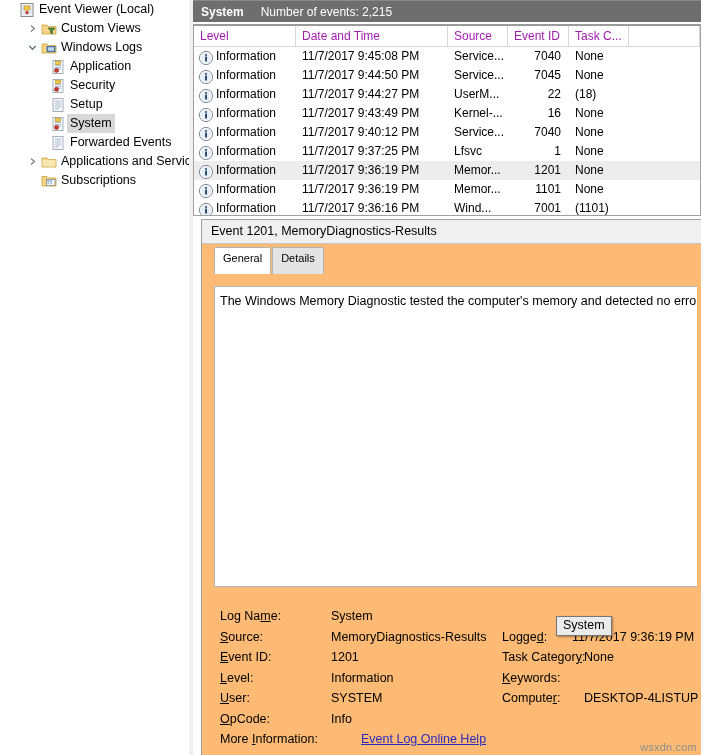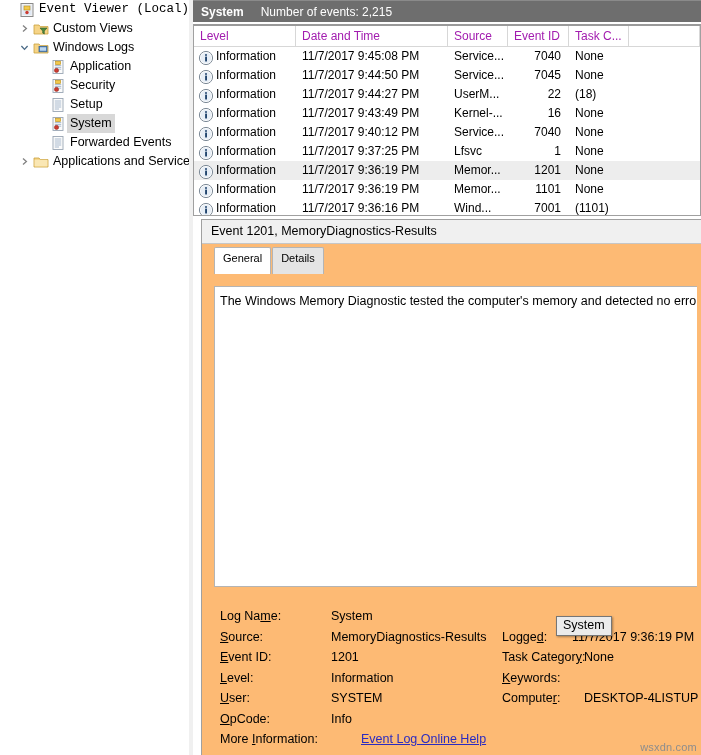--- a/index.html
+++ b/index.html
@@ -55,22 +55,22 @@
   }
   .tree-label {
     font-size: 12.5px;
     line-height: 19px;
     padding: 0 3px;
     color: #000;
   }
   .tree-row.selected .tree-label {
     background: #d8d8d8;
   }
-  .indent-1 { padding-left: 2px; font-family: Liberation Mono, monospace; }
-  .indent-2 { padding-left: 16px; }
+  .indent-1 { padding-left: 2px; }
+  .indent-2 { padding-left: 24px; }
   .indent-3 { padding-left: 33px; align-items: center; }
 
   
   #right-pane {
     position: absolute;
     left: 193px; top: 0;
     width: 508px;
     height: 755px;
   }
 
@@ -426,20 +426,34 @@
         </svg>
       </span>
       <span class="tree-ico">
         <svg width="16" height="16" viewBox="0 0 16 16">
           <path d="M1 4h5l1.3 1.6H15V13H1z" fill="#f6d487" stroke="#c9a13c" stroke-width="0.8"></path>
           <path d="M1.6 5.9h12.8V12.4H1.6z" fill="#fae7b4"></path>
         </svg>
       </span>
       <span class="tree-label">Applications and Services Lo</span>
     </div>
+    <div class="tree-row indent-2">
+      <span class="twisty"></span>
+      <span class="tree-ico">
+        <svg width="16" height="16" viewBox="0 0 16 16">
+          <path d="M1 3.5h5l1.2 1.5H15V13H1z" fill="#f6d487" stroke="#c9a13c" stroke-width="0.8"></path>
+          <rect x="5.5" y="6.3" width="8.5" height="6" fill="#ffffff" stroke="#7a7a7a" stroke-width="0.7"></rect>
+          <rect x="6.4" y="7.2" width="2" height="1.6" fill="#6f9fd8"></rect>
+          <rect x="9.2" y="7.2" width="2" height="1.6" fill="#6f9fd8"></rect>
+          <rect x="6.4" y="9.5" width="2" height="1.6" fill="#9fb9d8"></rect>
+          <rect x="9.2" y="9.5" width="2" height="1.6" fill="#9fb9d8"></rect>
+        </svg>
+      </span>
+      <span class="tree-label">Subscriptions</span>
+    </div>
   </div>
 
 <div id="pane-splitter"></div>
 
 <div id="right-pane">
 
   <div id="list-title-bar">
     <span class="lt-name">System</span>
     <span class="lt-count">Number of events: 2,215</span>
   </div>

